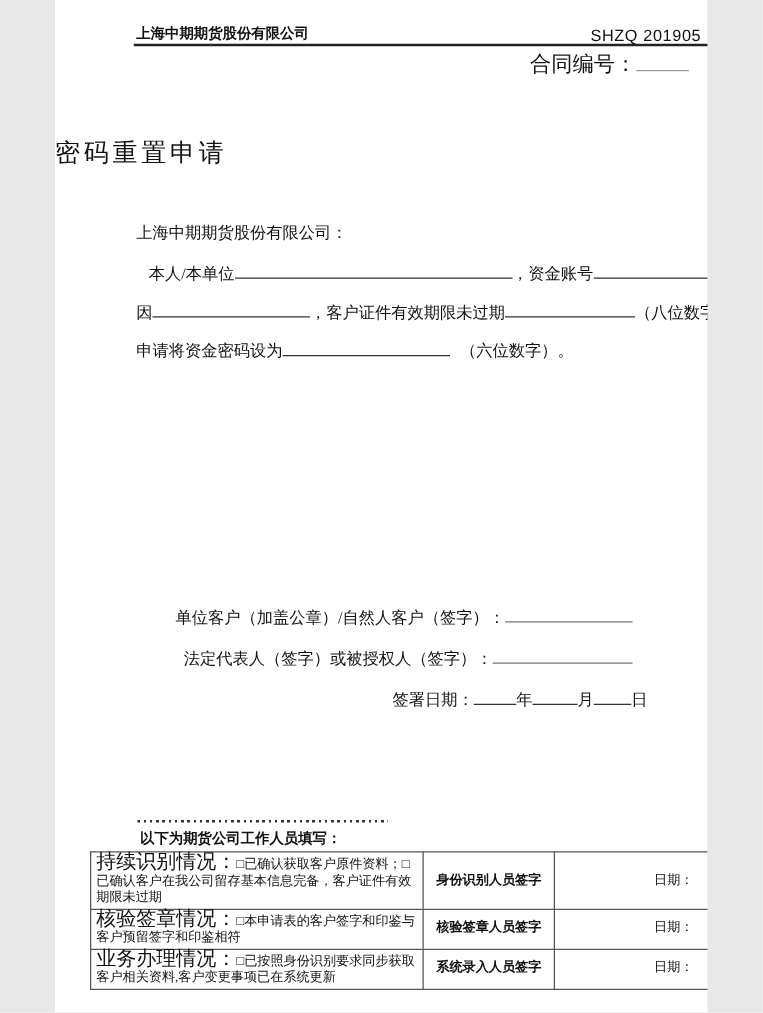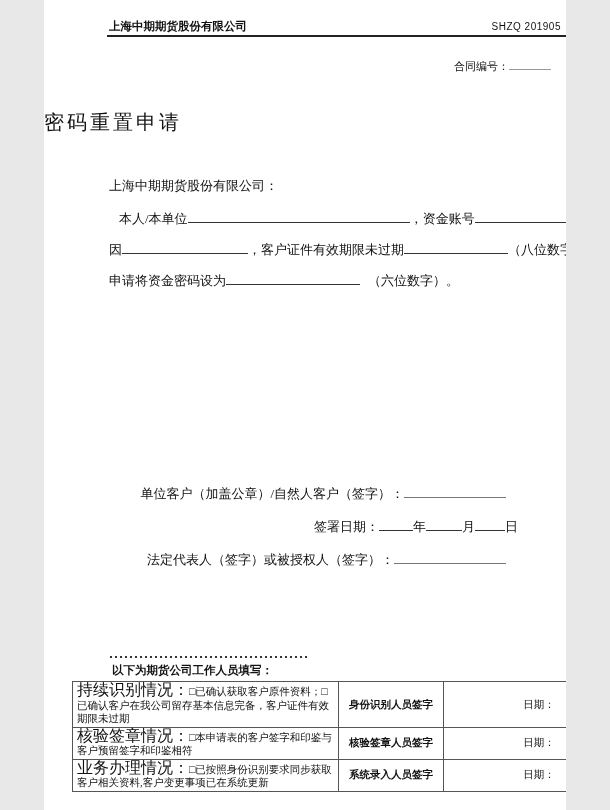--- a/index.html
+++ b/index.html
@@ -2,24 +2,24 @@
 <html><head>
 <meta charset="utf-8">
 <style>
   html,body{margin:0;padding:0;background:#e8e8e8;}
   .page{
     position:relative;width:522px;height:810px;margin:0 auto;background:#ffffff;
     color:#111;font-family:"Liberation Serif",serif;overflow:hidden;
   }
   
   .header-left{position:absolute;left:65px;top:19px;font-family:"Liberation Sans",sans-serif;font-weight:bold;font-size:11.5px;}
-  .header-right{position:absolute;right:5px;top:21px;font-family:"Liberation Sans",sans-serif;font-size:10px;letter-spacing:.5px;}
+  .header-right{position:absolute;right:5px;top:21px;font-family:"Liberation Sans",sans-serif;font-size:13px;letter-spacing:.5px;}
   .header-rule{position:absolute;left:63px;top:35px;width:544px;height:2px;background:#222;}
   
-  .contract{position:absolute;top:56px;right:15px;font-size:11px;white-space:nowrap;}
+  .contract{position:absolute;top:40px;right:15px;font-size:17px;white-space:nowrap;}
   .blank{display:inline-block;height:13px;border-bottom:1px solid #333;vertical-align:baseline;}
   .contract .blank{width:42px;border-bottom-color:#999;}
   
   .title{position:absolute;top:109px;left:0;width:100%;text-align:left;
     font-family:"Liberation Sans",sans-serif;font-weight:normal;font-size:20px;letter-spacing:3px;}
   
   .salutation{position:absolute;left:65px;top:177px;font-size:13px;}
   .body-block{position:absolute;left:65px;top:203px;width:545px;font-size:13px;}
   .body-line{height:31px;line-height:31px;white-space:nowrap;}
   .indent{display:inline-block;width:10px;}
@@ -76,25 +76,25 @@
     </div>
     <div class="body-line">
       <span>申请将资金密码设为</span><span class="blank b-fund"></span><span class="gap-left">（六位数字）。</span>
     </div>
   </div>
 
   <div class="sig-block">
     <div class="sig-line">
       <span>单位客户（加盖公章）/自然人客户（签字）：</span><span class="blank sig-blank"></span>
     </div>
+    <div class="sig-line">
+      <span>法定代表人（签字）或被授权人（签字）：</span><span class="blank sig-blank2"></span>
+    </div>
     <div class="sig-line date-line">
       <span>签署日期：</span><span class="blank d-blank"></span><span>年</span><span class="blank d-blank2"></span><span>月</span><span class="blank d-blank3"></span><span>日</span>
-    </div>
-    <div class="sig-line">
-      <span>法定代表人（签字）或被授权人（签字）：</span><span class="blank sig-blank2"></span>
     </div>
   </div>
 
   <div class="dotted-sep"></div>
   <div class="staff-heading">以下为期货公司工作人员填写：</div>
 
   <table class="staff">
     <tbody>
         <tr class="staff-row">
       <td class="c-situation">

